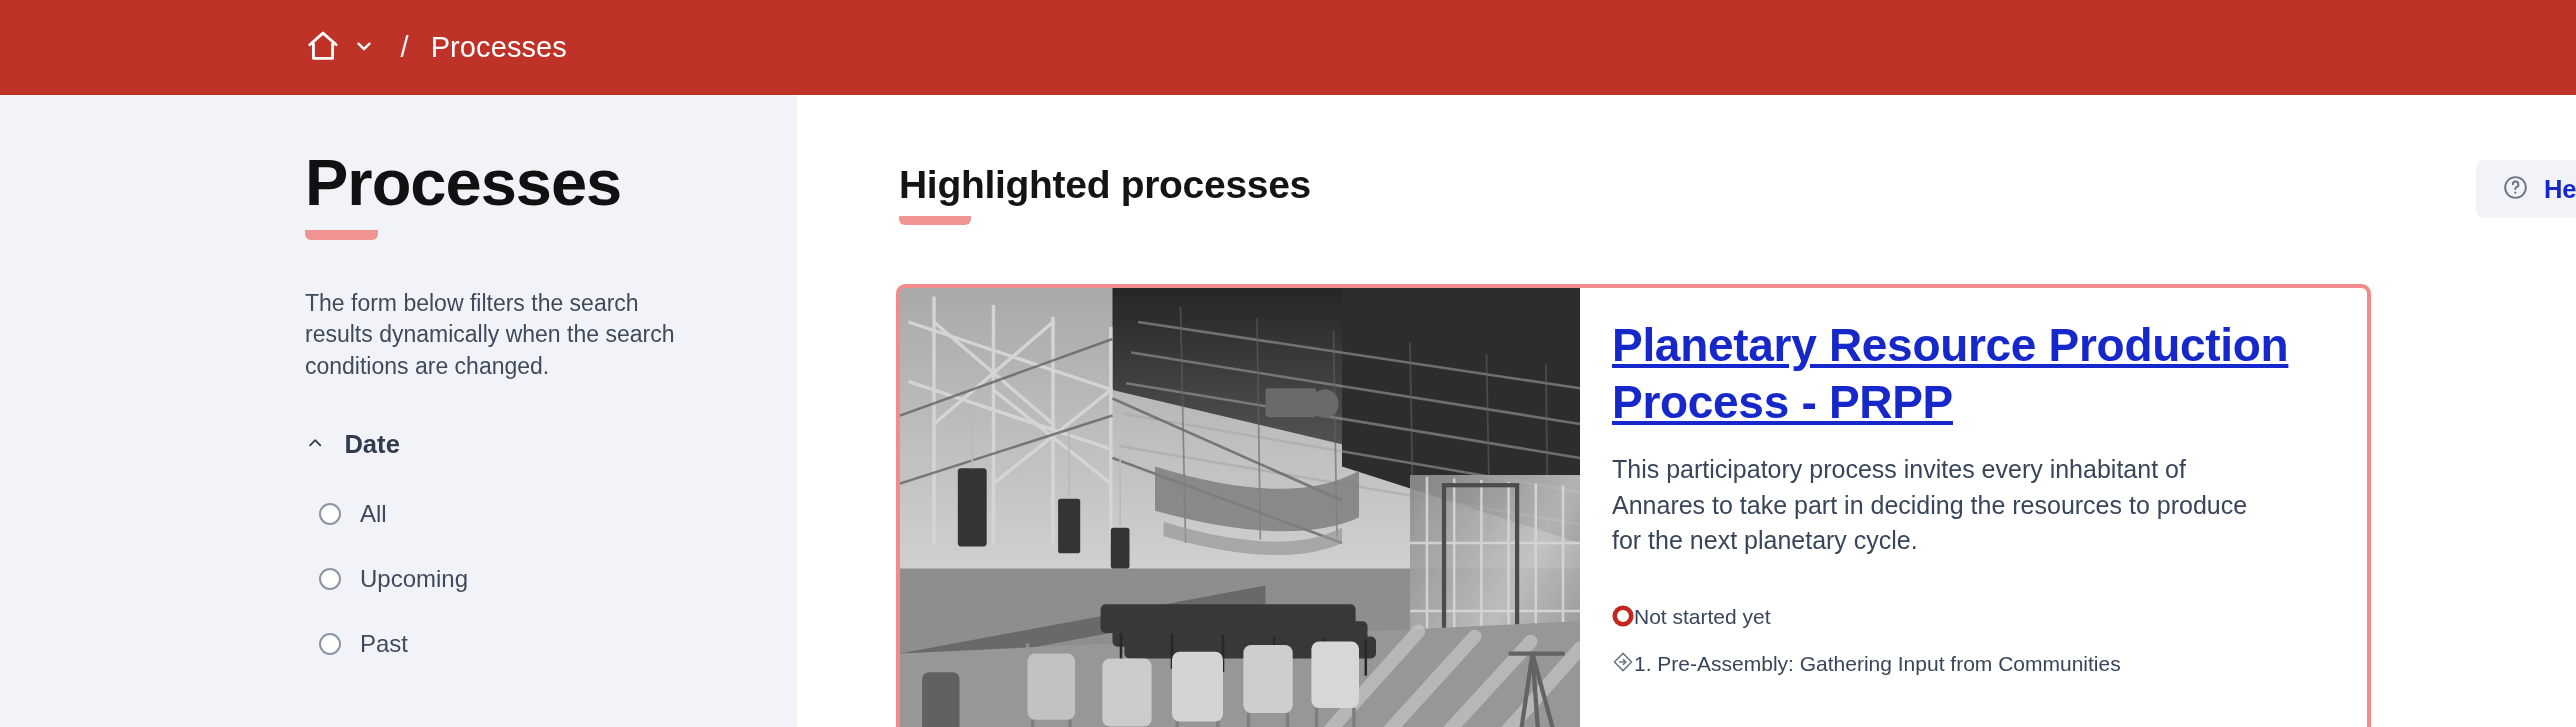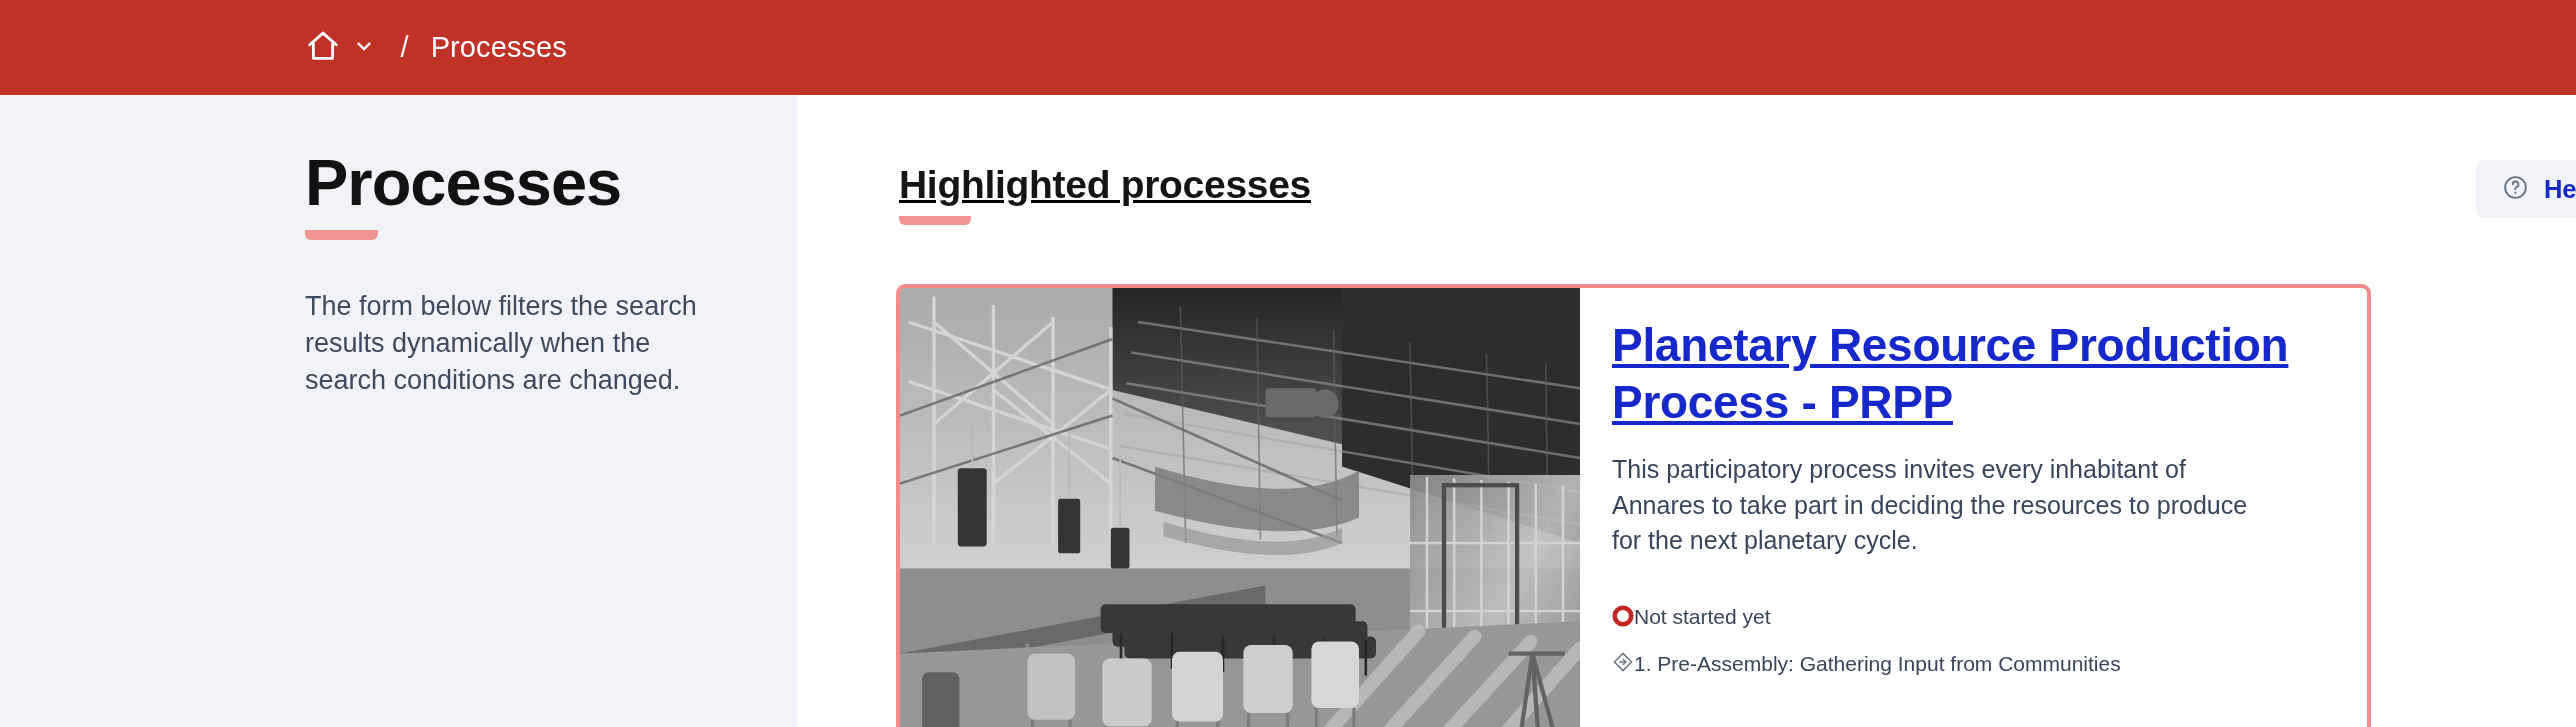--- a/index.html
+++ b/index.html
@@ -87,21 +87,21 @@
     width: 73px;
     height: 10.2px;
     background: #F09491;
     border-bottom-left-radius: 6px;
     border-bottom-right-radius: 6px;
   }
   .filter-help {
     margin-left: 305px;
     margin-top: 48px;
     width: 392px;
-    font-size: 27px;
+    font-size: 23px;
     line-height: 1.36;
     color: #3F4A5C;
   }
   .filter-section {
     margin-top: 48px;
   }
   .filter-head {
     margin-left: 305px;
     display: flex;
     align-items: center;
@@ -134,21 +134,20 @@
     font-size: 24px;
     color: #3F4A5C;
   }
 
   
   .main {
     position: absolute;
     top: 0; left: 797px;
     width: 1779px;
     height: 491px;
-    text-decoration: underline;
   }
   .section-title {
     margin-left: 102px;
     margin-top: 68px;
     font-size: 39px;
     font-weight: 700;
     color: #141414;
     letter-spacing: -0.3px;
   }
   .section-rule {
@@ -270,20 +269,47 @@
 <div class="page">
 
   <aside class="sidebar">
     <div class="sidebar-inner">
 
       <h1 class="page-title">Processes</h1>
       <div class="title-rule"></div>
 
       <p class="filter-help">The form below filters the search results dynamically when the search conditions are changed.</p>
 
+      <section class="filter-section">
+
+        <div class="filter-head">
+          <span class="caret">
+            <svg width="20.4" height="20.4" viewBox="0 0 24 24" fill="none" stroke="#303B4E" stroke-width="2.1" stroke-linecap="round" stroke-linejoin="round">
+              <path d="M6 14.5 12 8.5 18 14.5"></path>
+            </svg>
+          </span>
+          <span class="filter-head-label">Date</span>
+        </div>
+
+        <label class="radio-row">
+          <span class="radio-dot"></span>
+          <span class="radio-label">All</span>
+        </label>
+
+        <label class="radio-row">
+          <span class="radio-dot"></span>
+          <span class="radio-label">Upcoming</span>
+        </label>
+
+        <label class="radio-row">
+          <span class="radio-dot"></span>
+          <span class="radio-label">Past</span>
+        </label>
+
+      </section>
     </div>
   </aside>
 
   <main class="main">
 
     <h2 class="section-title">Highlighted processes</h2>
     <div class="section-rule"></div>
 
     <article class="card">
 

